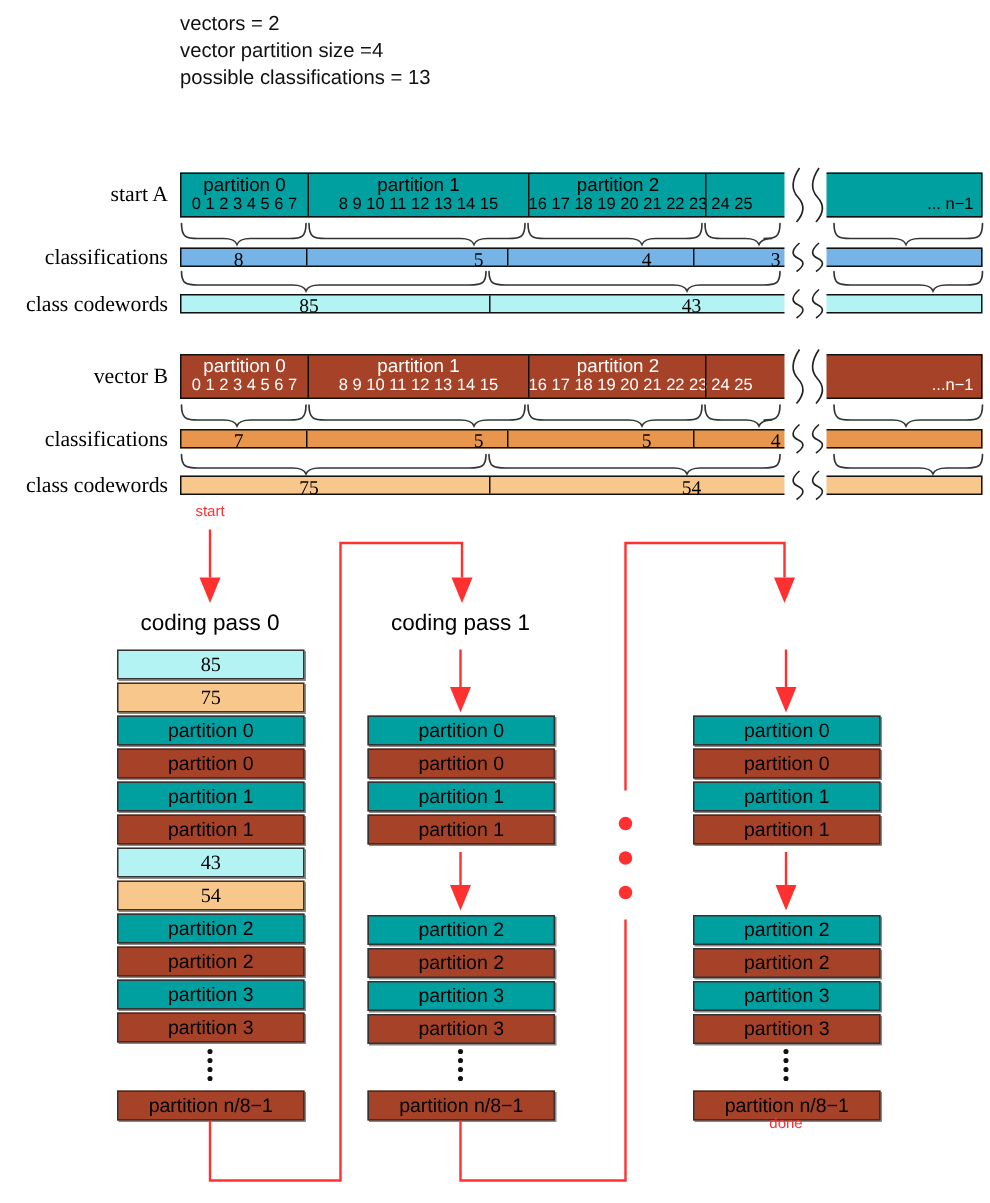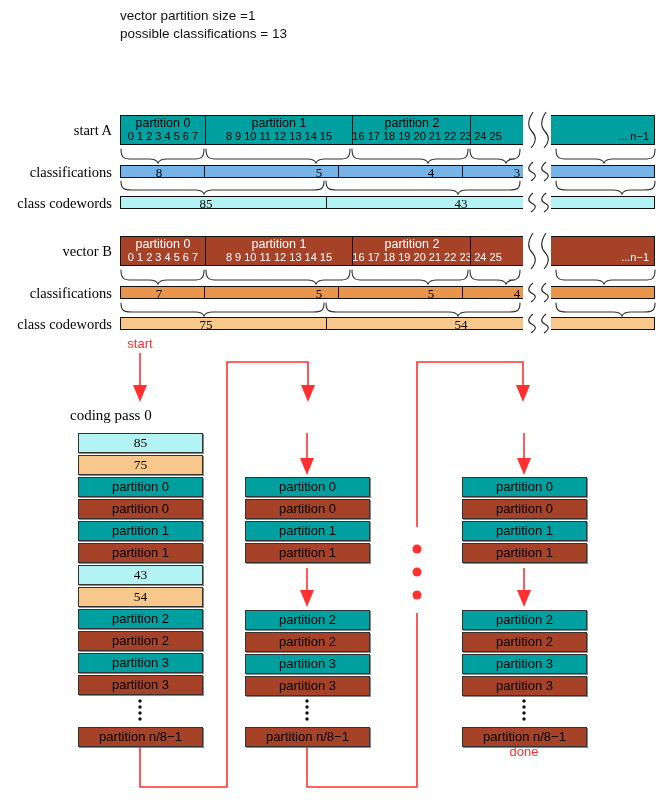--- a/index.html
+++ b/index.html
@@ -12,34 +12,35 @@
   .teal-bg{background:#00A0A0;}
   .brick-bg{background:#A64228;}
   .blue-bg{background:#76B4E8;}
   .pcyan-bg{background:#B3F3F3;}
   .porange-bg{background:#E8964E;}
   .pLorange-bg{background:#F7C78C;}
   .pname{font-size:12.5px;line-height:15px;text-align:center;white-space:nowrap;}
   .idx{font-size:11px;line-height:13px;text-align:center;white-space:nowrap;}
   .divv{width:1px;background:#111;top:0;bottom:0;}
   .numcell{font-family:"Liberation Serif",serif;font-size:13px;line-height:13px;text-align:center;width:40px;}
-  .ptitle{font-family:Liberation Serif, serif;font-size:15px;text-align:left;width:140px;}
-  .redtxt{color:#FF3030;font-size:13px;text-align:center;width:70px;}
+  .ptitle{font-family:Liberation Sans, sans-serif;font-size:15px;text-align:center;width:140px;}
+  .redtxt{color:#FF3030;font-size:10px;text-align:center;width:70px;}
   .pbox{box-sizing:border-box;width:125px;height:20px;border:1px solid #333;
         box-shadow:1px 1px 0 #8a8a8a;text-align:center;line-height:18px;font-size:13px;}
   .pbox.num{font-family:"Liberation Serif",serif;font-size:13.5px;}
   #decor{pointer-events:none;}
 </style>
 </head>
 <body>
 
 <div id="root">
 
   <div class="abs hdr" style="left:120px;top:7px;">
-    <div>vector partition size =1</div>
+    <div>vectors = 2</div>
+    <div>vector partition size =4</div>
     <div>possible classifications = 13</div>
   </div>
 
   <div class="abs rlabel" style="top:122px;">start A</div>
   <div class="abs bar teal-bg" style="left:120px;top:115px;width:535px;height:30px;">
     <span class="abs pname" style="left:-13px;top:0;width:110px;">partition 0</span>
     <span class="abs pname" style="left:103px;top:0;width:110px;">partition 1</span>
     <span class="abs pname" style="left:236px;top:0;width:110px;">partition 2</span>
     <span class="abs idx" style="left:-18px;top:14px;width:120px;">0 1 2 3 4 5 6 7</span>
     <span class="abs idx" style="left:88px;top:14px;width:140px;">8 9 10 11 12 13 14 15</span>
@@ -98,20 +99,21 @@
   <div class="abs rlabel" style="top:316px;">class codewords</div>
   <div class="abs bar pLorange-bg" style="left:120px;top:317px;width:535px;height:13px;">
     <span class="abs numcell" style="left:65px;top:0;">75</span>
     <span class="abs numcell" style="left:320px;top:0;">54</span>
     <span class="abs divv" style="left:205px;"></span>
   </div>
 
   <div class="abs redtxt" style="left:105px;top:336px;">start</div>
 
   <div class="abs ptitle" style="left:70px;top:407px;">coding pass 0</div>
+  <div class="abs ptitle" style="left:237px;top:407px;">coding pass 1</div>
 
   <div class="abs pbox num pcyan-bg" style="left:78px;top:433px;">85</div>
   <div class="abs pbox num pLorange-bg" style="left:78px;top:455px;">75</div>
   <div class="abs pbox teal-bg" style="left:78px;top:477px;">partition 0</div>
   <div class="abs pbox brick-bg" style="left:78px;top:499px;">partition 0</div>
   <div class="abs pbox teal-bg" style="left:78px;top:521px;">partition 1</div>
   <div class="abs pbox brick-bg" style="left:78px;top:543px;">partition 1</div>
   <div class="abs pbox num pcyan-bg" style="left:78px;top:565px;">43</div>
   <div class="abs pbox num pLorange-bg" style="left:78px;top:587px;">54</div>
   <div class="abs pbox teal-bg" style="left:78px;top:609px;">partition 2</div>

